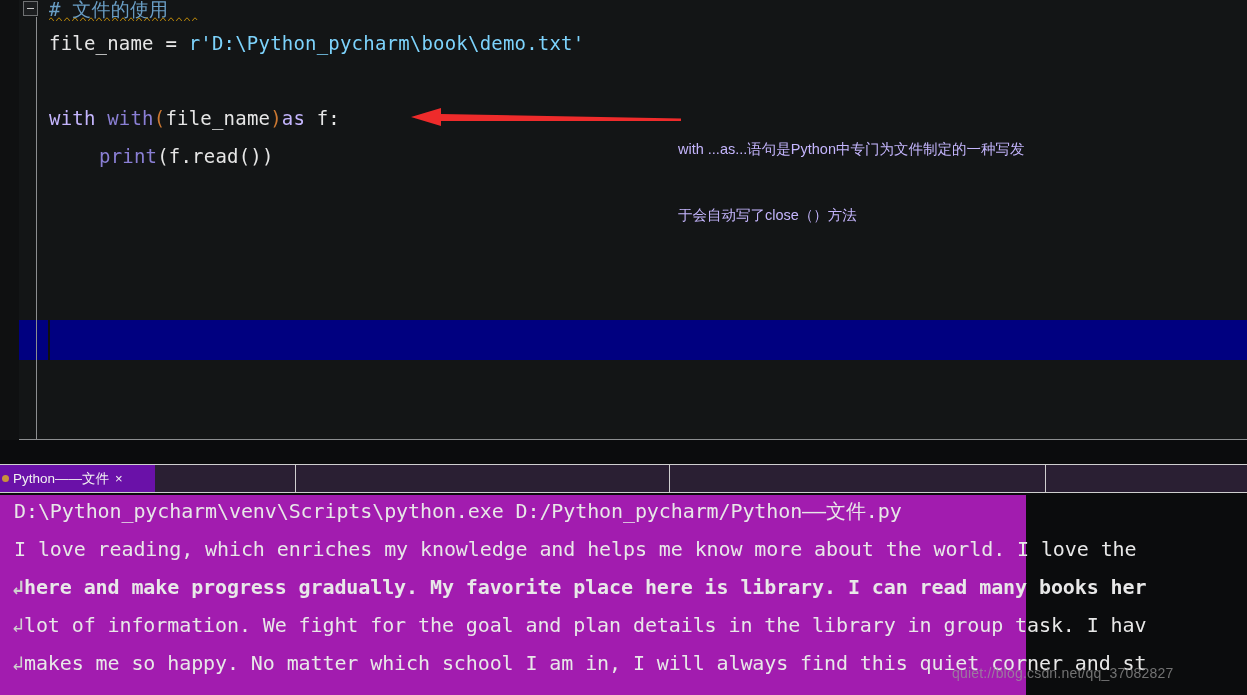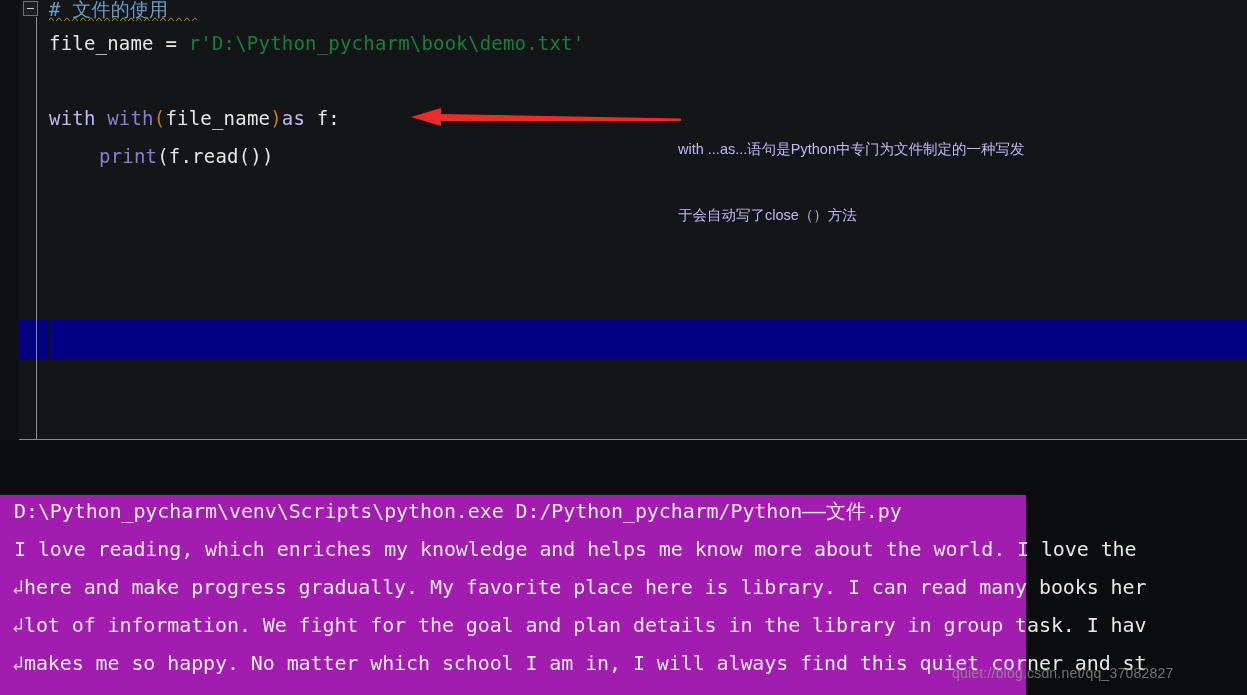--- a/index.html
+++ b/index.html
@@ -65,21 +65,21 @@
   .code-line {
     position: absolute;
     left: 30px;
     white-space: pre;
     font-size: 19px;
     line-height: 19px;
     letter-spacing: 0.2px;
     color: #d8d8d8;
   }
   .tok-comment  { color: #6a9ec5; }
-  .tok-string   { color: #15803d; }
+  .tok-string   { color: #7dd3fc; }
   .tok-kw       { color: #c4b5fd; }
   .tok-func     { color: #8a7fd4; }
   .tok-plain    { color: #e6e6e6; }
   .tok-punct    { color: #cc7832; }
 
   
   .squiggle {
     position: absolute;
     left: 30px; top: 16px;
     width: 150px; height: 5px;
@@ -257,25 +257,37 @@
   <div class="annot-text">
     <div>with ...as...语句是Python中专门为文件制定的一种写发</div>
     <div>于会自动写了close（）方法</div>
   </div>
 
   <div class="pane-divider"></div>
 </div>
 
 <div id="console">
 
+  <div class="tabbar">
+    <div id="tab-seps">
+        <div class="tab-sep" style="left: 295px;"></div>
+        <div class="tab-sep" style="left: 669px;"></div>
+        <div class="tab-sep" style="left: 1045px;"></div>
+      </div>
+    <div class="tab-active">
+      <div class="tab-dot"></div>
+      <span class="tab-label">Python——文件</span>
+      <span class="tab-close">×</span>
+    </div>
+  </div>
 
   <div class="out-area">
     <div id="out-lines">
         <div class="out-line" style="top: 6px;"><span>D:\Python_pycharm\venv\Scripts\python.exe D:/Python_pycharm/Python——文件.py</span></div>
         <div class="out-line" style="top: 44px;"><span>I love reading, which enriches my knowledge and helps me know more about the world. I love the</span></div>
-        <div class="out-line wrapped" style="top: 82px;"><span class="wrap-mark">↲</span><span>here and make progress gradually. My favorite place here is library. I can read many books her</span></div>
+        <div class="out-line wrapped" style="top: 82px; font-weight: bold;"><span class="wrap-mark">↲</span><span>here and make progress gradually. My favorite place here is library. I can read many books her</span></div>
         <div class="out-line wrapped" style="top: 120px;"><span class="wrap-mark">↲</span><span>lot of information. We fight for the goal and plan details in the library in group task. I hav</span></div>
         <div class="out-line wrapped" style="top: 158px;"><span class="wrap-mark">↲</span><span>makes me so happy. No matter which school I am in, I will always find this quiet corner and st</span></div>
       </div>
   </div>
 </div>
 
 <div class="watermark">quiet://blog.csdn.net/qq_37082827</div>
 
 </body></html>

